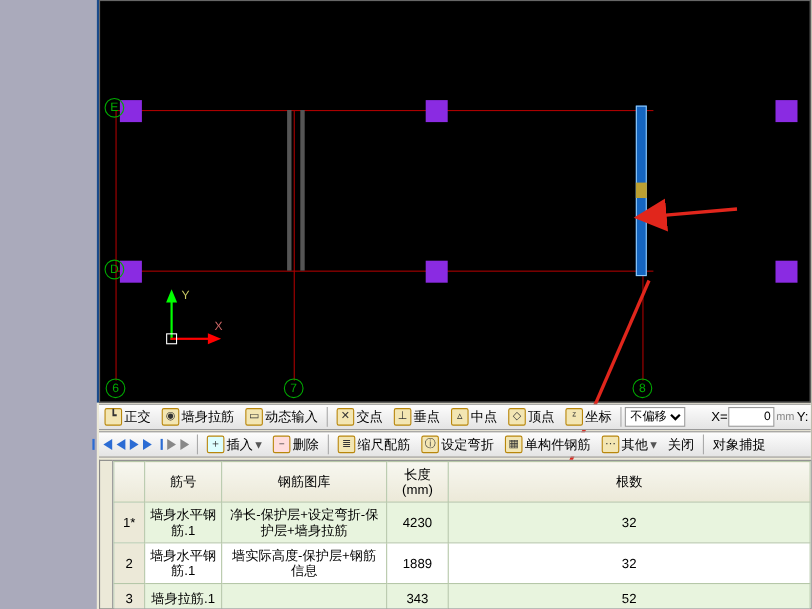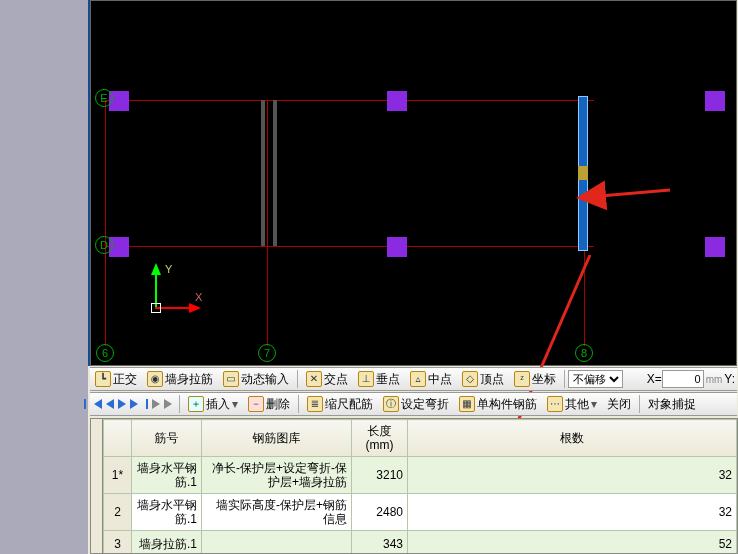--- a/index.html
+++ b/index.html
@@ -81,21 +81,21 @@
     background:#fff;
     border:1px solid #888;
     overflow:hidden;
   }
   table.data { border-collapse:collapse; width:100%; table-layout:fixed; }
   table.data th, table.data td {
     border:1px solid #b5c7a8;
     font-size:12px;
     padding:4px 4px;
     height:26px;
-    text-align:right;
+    text-align:center;
     vertical-align:middle;
     overflow:hidden;
     white-space:normal;
     line-height:14px;
   }
   table.data th {
     background: linear-gradient(#f7f7f0,#ece9d8);
     text-align:center;
     font-weight:normal;
   }
@@ -299,28 +299,28 @@
         <th>钢筋图库</th>
         <th>长度(mm)</th>
         <th>根数</th>
       </tr>
     </thead>
     <tbody id="tb-body">
         <tr class="alt">
           <td class="rh">1*</td>
           <td>墙身水平钢筋.1</td>
           <td>净长-保护层+设定弯折-保护层+墙身拉筋</td>
-          <td>3210</td>
+          <td>4230</td>
           <td>32</td>
         </tr>
         <tr class="norm">
           <td class="rh">2</td>
           <td>墙身水平钢筋.1</td>
           <td>墙实际高度-保护层+钢筋信息</td>
-          <td>2480</td>
+          <td>1889</td>
           <td>32</td>
         </tr>
         <tr class="alt">
           <td class="rh">3</td>
           <td>墙身拉筋.1</td>
           <td></td>
           <td>343</td>
           <td>52</td>
         </tr>
       </tbody>

